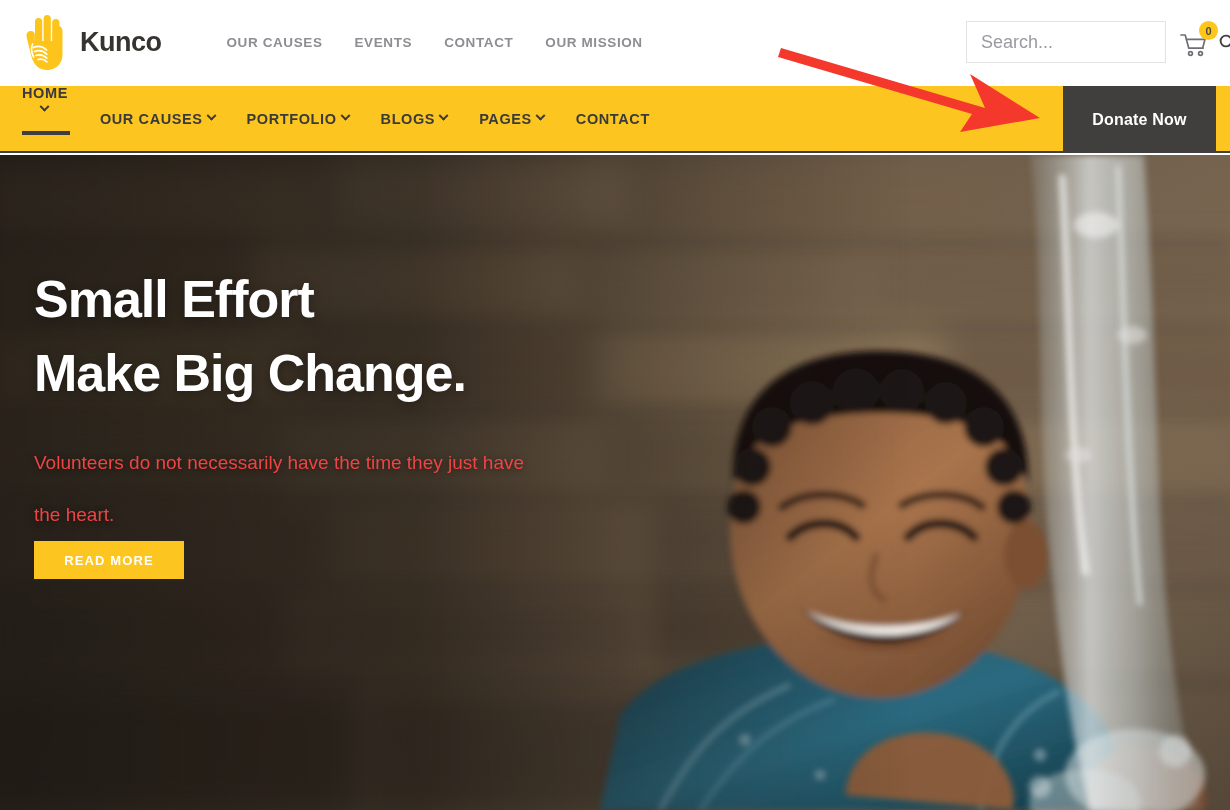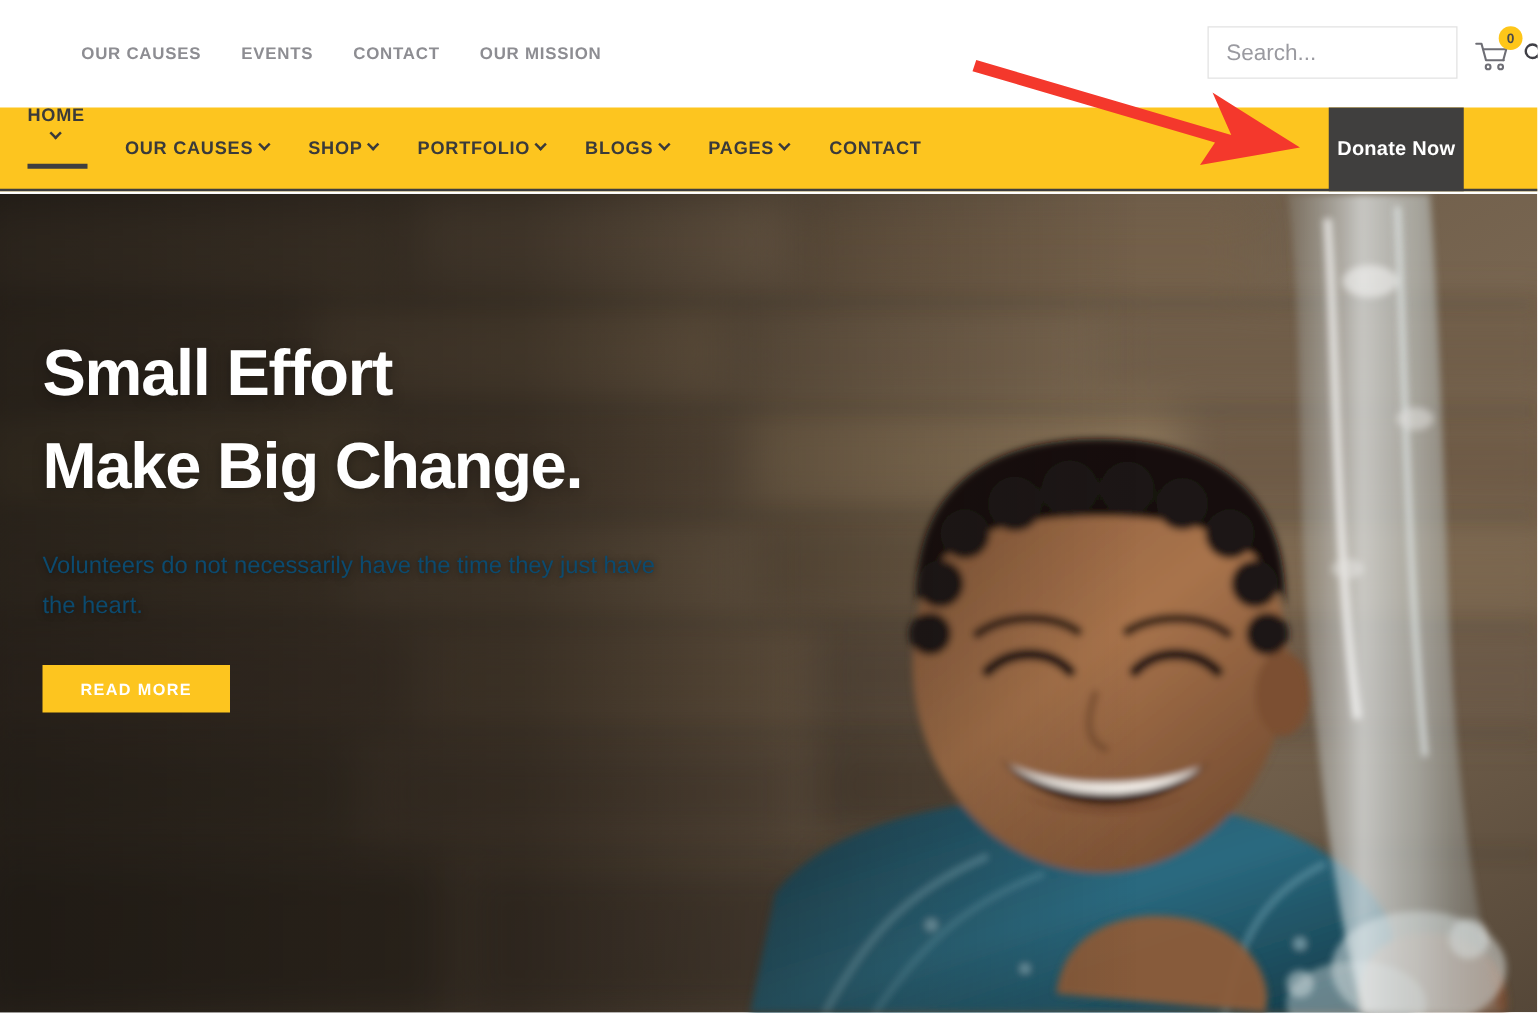--- a/index.html
+++ b/index.html
@@ -70,21 +70,21 @@
   .mainnav-item.active::after {
     content:""; position:absolute; left:0; bottom:17px;
     width:48px; height:4px; background:#3f3f3f;
   }
   .chev {
     display:inline-block; width:7px; height:7px;
     border-right:2px solid #3a3a3a; border-bottom:2px solid #3a3a3a;
     transform:rotate(45deg) translate(-2px,-2px);
   }
   .donate-btn {
-    position:absolute; left:1063px; top:0; width:108px; height:67px;
+    position:absolute; left:1063px; top:0; width:153px; height:67px;
     background:#403f3e; color:#ffffff; font-size:16px; font-weight:bold;
     display:flex; align-items:center; justify-content:center; cursor:pointer;
     letter-spacing:0.2px;
   }
 
   
   .hero {
     position:absolute; top:155px; left:0; width:1230px; height:655px;
     overflow:hidden;
   }
@@ -95,42 +95,65 @@
                rgba(25,20,15,0.22) 58%, rgba(0,0,0,0.0) 74%);
   }
   .hero-content {
     position:absolute; left:34px; top:107px; z-index:5;
   }
   .hero-title {
     color:#ffffff; font-size:52px; font-weight:bold; line-height:74px;
     letter-spacing:-1px; text-shadow:0 2px 10px rgba(0,0,0,.35);
   }
   .hero-sub {
-    color:#0c4a6e; font-size:19px; line-height:32px; margin-top:27px;
+    color:#ef4444; font-size:19px; line-height:52px; margin-top:27px;
     max-width:520px; text-shadow:0 1px 6px rgba(0,0,0,.5);
   }
   .read-more {
-    margin-top:31px; width:150px; height:38px; background:#fdc51f;
+    width:150px; height:38px; background:#fdc51f;
     color:#ffffff; font-size:13px; font-weight:bold; letter-spacing:1.1px;
     display:flex; align-items:center; justify-content:center; cursor:pointer;
   }
 
   
   .arrow-annot {
     position:absolute; left:770px; top:30px; width:300px; height:110px;
     z-index:50; pointer-events:none;
   }
 </style>
 </head>
 <body>
 
 <div class="page">
 
   <div class="topbar">
 
+    <div class="brand">
+      <span class="brand-mark">
+        <svg width="54" height="58" viewBox="0 0 54 58">
+          <g fill="#fdc41c">
+            <rect x="17" y="4" width="7.2" height="26" rx="3.6"></rect>
+            <rect x="25.6" y="1" width="7.2" height="29" rx="3.6"></rect>
+            <rect x="34.2" y="5" width="7.2" height="25" rx="3.6"></rect>
+            <path d="M13 17 C9.5 17 8 19.5 8.6 23 L13 41 C15.5 51 21 56 29 56
+                     C38 56 44.5 49.5 44.5 40.5 L44.5 17 C44.5 13.8 42.2 11.8 39.6 11.8
+                     C37 11.8 34.8 13.8 34.8 17 L34.8 27 L16.8 27 L16.8 20.6
+                     C16.8 18.4 15.2 17 13 17 Z"></path>
+          </g>
+          <g stroke="#ffffff" stroke-width="1.7" fill="none" stroke-linecap="round">
+            <path d="M15.5 33.5 C20 31.5 25 32.5 28.5 36"></path>
+            <path d="M16.5 37.5 C21 35.8 25.6 37 28.8 40.2"></path>
+            <path d="M18 41.5 C22 40.2 26 41.4 28.8 44.2"></path>
+            <path d="M20 45.5 C23.4 44.6 26.6 45.6 29 47.8"></path>
+            <path d="M14.6 30 C13 33.6 13.4 38.6 15.6 43"></path>
+          </g>
+        </svg>
+      </span>
+      <span class="brand-name">Kunco</span>
+    </div>
 
     <nav class="topnav">
       <span class="topnav-item">OUR CAUSES</span>
       <span class="topnav-item">EVENTS</span>
       <span class="topnav-item">CONTACT</span>
       <span class="topnav-item">OUR MISSION</span>
     </nav>
 
     <div class="top-right">
 
@@ -163,24 +186,20 @@
       <div class="mainnav-item active">
         <span>HOME</span>
         <i class="chev"></i>
       </div>
 
       <div class="mainnav-item">
         <span>OUR CAUSES</span>
         <i class="chev"></i>
       </div>
 
-      <div class="mainnav-item">
-        <span>SHOP</span>
-        <i class="chev"></i>
-      </div>
 
       <div class="mainnav-item">
         <span>PORTFOLIO</span>
         <i class="chev"></i>
       </div>
 
       <div class="mainnav-item">
         <span>BLOGS</span>
         <i class="chev"></i>
       </div>

